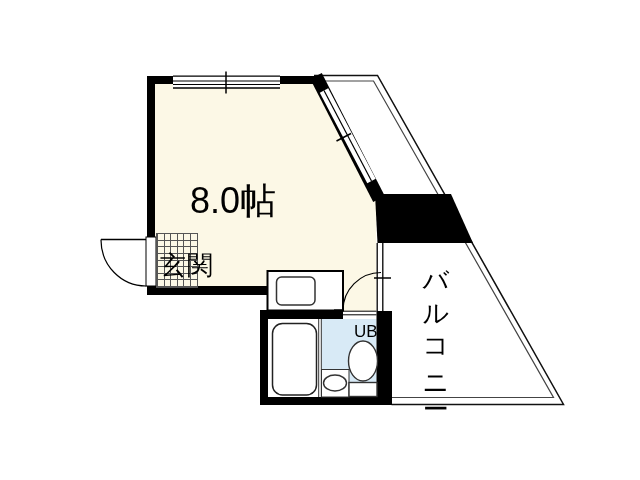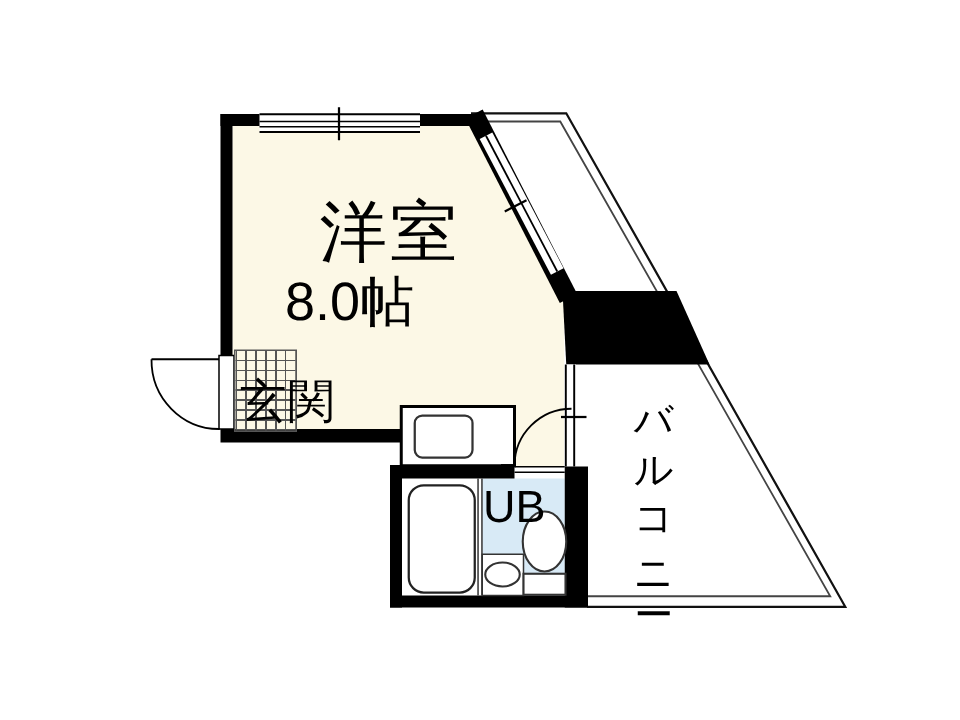--- a/index.html
+++ b/index.html
@@ -2,22 +2,22 @@
 <html><head>
 <meta charset="utf-8">
 <style>
   html,body{margin:0;padding:0;background:#fff;}
   #stage{position:relative;width:640px;height:480px;background:#ffffff;overflow:hidden;
          font-family:"Liberation Sans","DejaVu Sans",sans-serif;}
   #plan-svg{position:absolute;left:0;top:0;}
   .label{position:absolute;color:#000;line-height:1.05;white-space:nowrap;}
   .room-name{left:190px;top:131px;width:140px;text-align:center;font-size:45px;letter-spacing:2px;}
   .room-size{left:190px;top:182px;width:145px;text-align:left;font-size:36px;}
-  .genkan{left:160px;top:252px;font-size:31px;letter-spacing:1px;text-align:center;}
-  .ub{left:322px;top:323px;font-size:30px;font-weight:500;}
+  .genkan{left:160px;top:252px;font-size:26px;letter-spacing:1px;text-align:center;}
+  .ub{left:322px;top:323px;font-size:17px;font-weight:500;padding-left:32px;}
   .balcony{left:422px;top:251px;height:175px;font-size:26px;letter-spacing:6.5px;
            writing-mode:vertical-rl;text-orientation:mixed;}
   .tile-grid{position:absolute;left:156px;top:233px;width:40px;height:53px;
      border:1px solid #555;
      background-image:
        repeating-linear-gradient(0deg,#555 0,#555 1px,transparent 1px,transparent 6.6px),
        repeating-linear-gradient(90deg,#555 0,#555 1px,transparent 1px,transparent 6.6px);}
 </style>
 </head>
 <body>
@@ -80,18 +80,17 @@
     <line x1="321.3" y1="319" x2="321.3" y2="397" stroke="#333" stroke-width="1"></line>
     <rect x="272.5" y="323.5" width="44" height="71.5" rx="10" fill="#fff" stroke="#222" stroke-width="1.5"></rect>
     <rect x="321.5" y="369.5" width="27.5" height="27.5" fill="#fff" stroke="#333" stroke-width="1"></rect>
     <ellipse cx="335" cy="383" rx="11.5" ry="8" fill="#fff" stroke="#333" stroke-width="1.4"></ellipse>
     <ellipse cx="363" cy="361" rx="14.5" ry="20" fill="#fff" stroke="#333" stroke-width="1.4"></ellipse>
     <rect x="349" y="382.5" width="28" height="14" fill="#fff" stroke="#333" stroke-width="1.4"></rect>
   </svg>
 
   <div class="tile-grid"></div>
 
-  <div class="label room-name">洋室</div>
   <div class="label room-size">8.0帖</div>
   <div class="label genkan">玄関</div>
   <div class="label ub">UB</div>
   <div class="label balcony">バルコニー</div>
 </div>
 
 </body></html>

